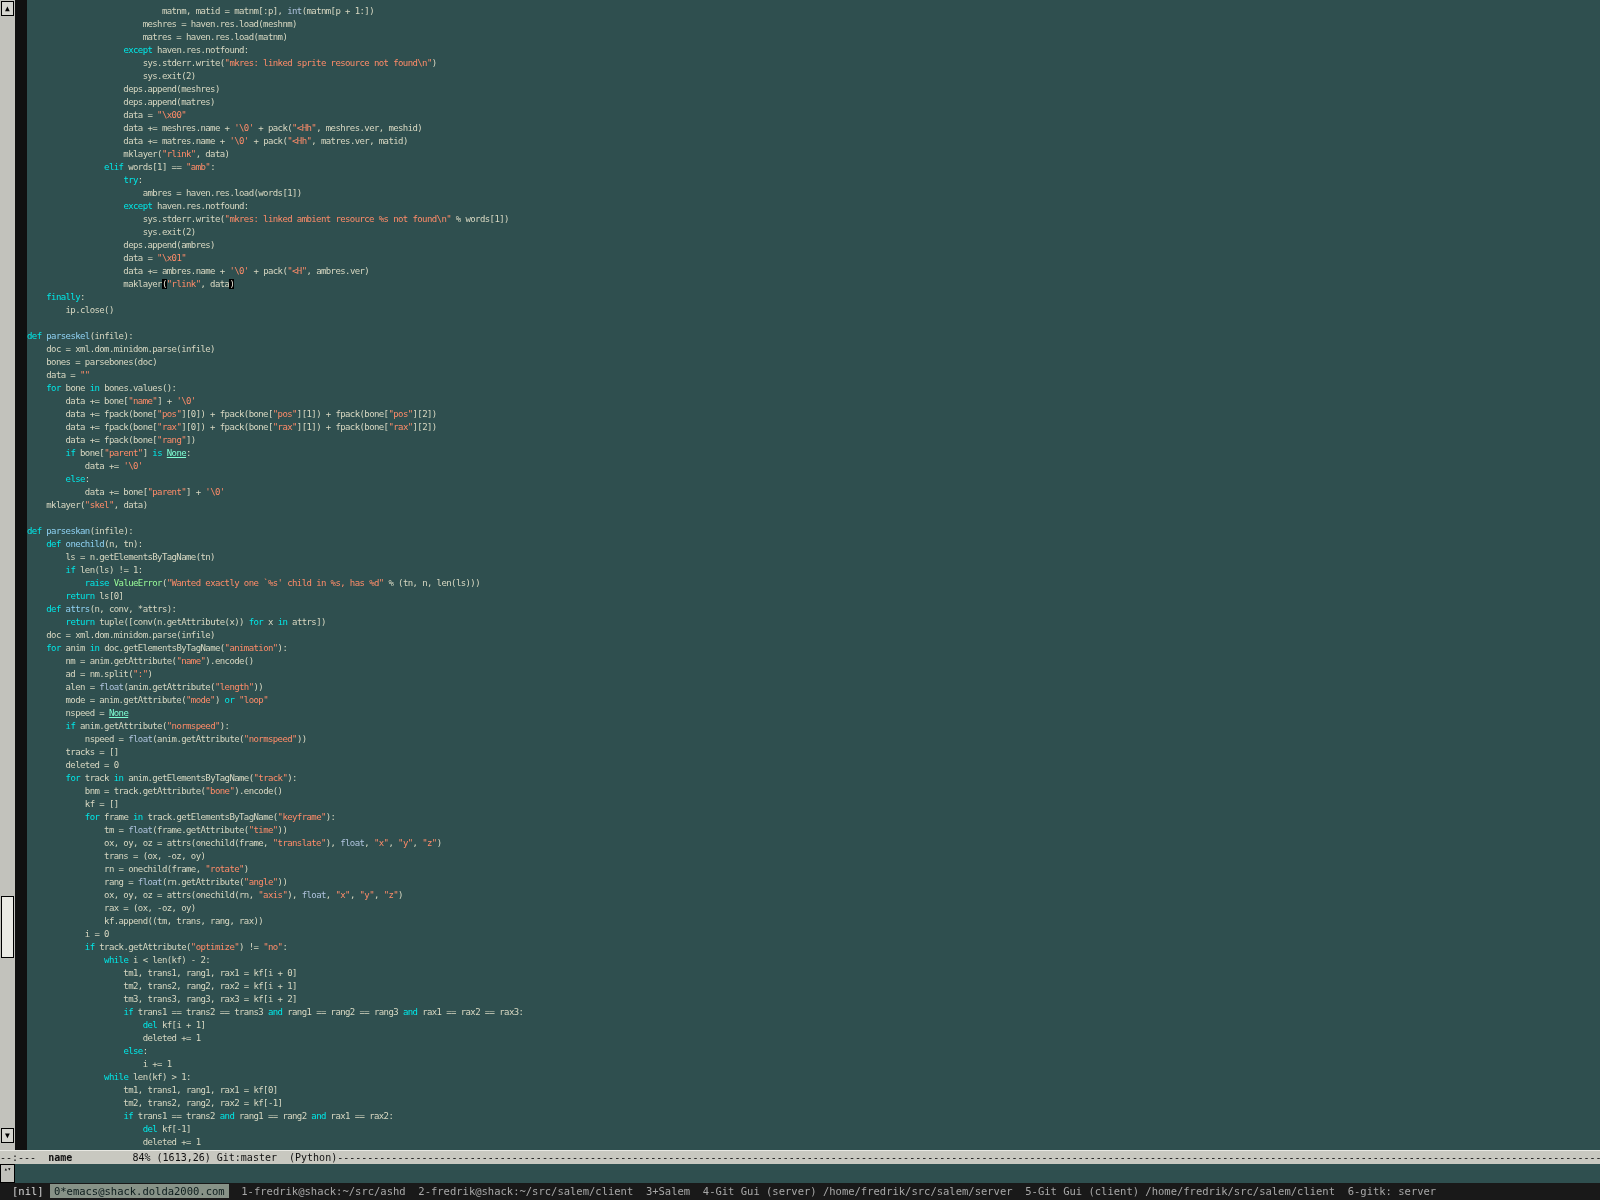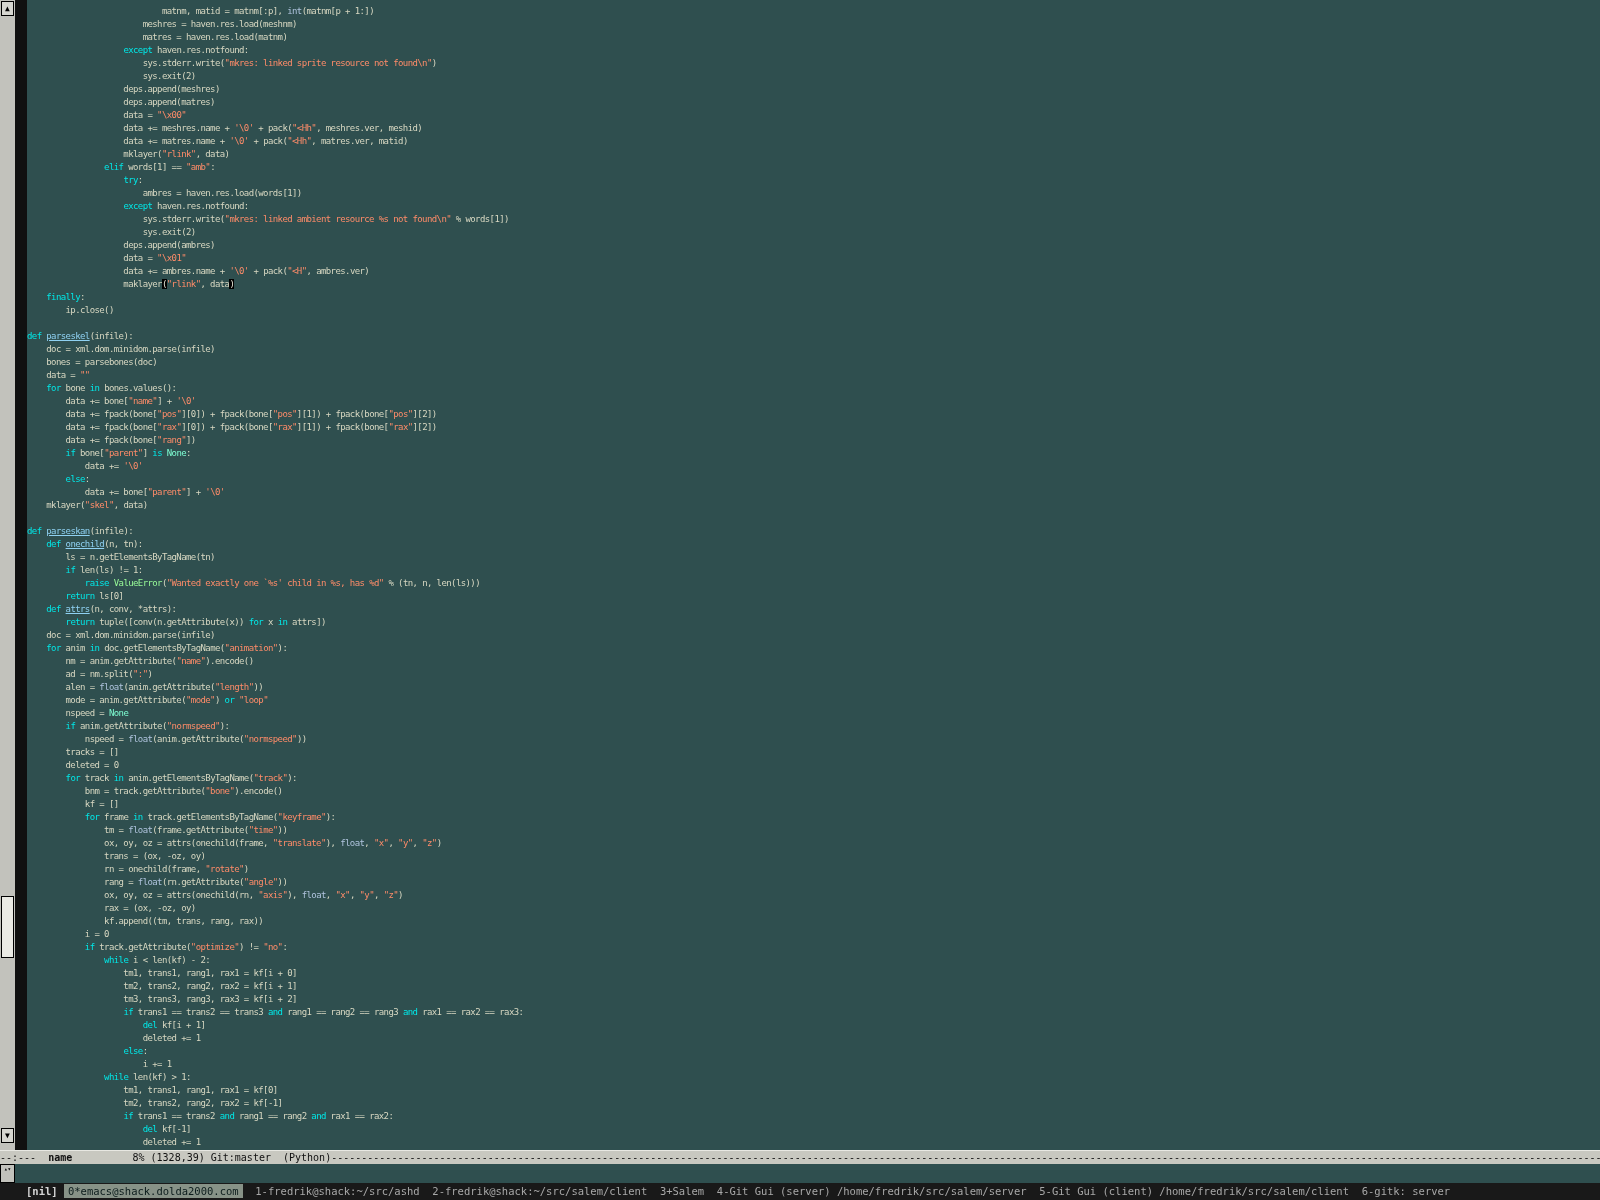--- a/index.html
+++ b/index.html
@@ -24,23 +24,23 @@
   #strip { position:absolute; left:15px; top:0; width:12px; height:1183px; background:#101010; }
 
   
   #code-area { position:absolute; left:27px; top:0; width:1573px; height:1150px; overflow:hidden; }
   #code-pre { margin:0; padding-top:5px; white-space:pre;
               font-family:"DejaVu Sans Mono", monospace;
               font-size:9px; line-height:13px; letter-spacing:-0.6px; color:#d8d8c2; }
   .code-line { height:13px; }
   .tk-k  { color:#00e8e8; }                 
   .tk-s  { color:#ff8c69; }                 
-  .tk-f  { color:#8fd1f2;text-decoration:underline; }                 
+  .tk-f  { color:#8fd1f2; }                 
   .tk-b  { color:#b0c4de; }                 
-  .tk-c  { color:#7fffd4; }                 
+  .tk-c  { color:#7fffd4;text-decoration:underline; }                 
   .tk-t  { color:#98fb98; }                 
   .tk-hp { background:#000; color:#e8e8d8; }
 
   
   #modeline { position:absolute; left:0; top:1150px; width:1600px; height:14px;
               background:#c8c8c0; color:#101010; font-size:10px; line-height:14px;
               white-space:pre; overflow:hidden; border-top:1px solid #e8e8e2; }
   #modeline .buf { font-weight:bold; }
 
   
@@ -48,21 +48,21 @@
   #mini-widget { position:absolute; left:0; top:0; width:15px; height:19px; background:#c2c2bc;
                  border:1px solid #000; color:#000; font-size:6px; line-height:8px;
                  text-align:center; }
   #minibuf-input { position:absolute; left:30px; top:0; width:1560px; height:19px;
                    color:#d8d8c2; font-size:10px; line-height:19px; white-space:pre; }
 
   
   #statusbar { position:absolute; left:0; top:1183px; width:1600px; height:17px;
                background:#191919; color:#a8a8a8; font-size:10.5px; line-height:17px;
                white-space:pre; overflow:hidden; }
-  #statusbar .prefix { color:#d4d4d4; padding-left:26px;font-weight:bold; }
+  #statusbar .prefix { color:#d4d4d4; padding-left:12px; }
   .win { color:#a8a8a8; }
   .win.active { background:#879287; color:#0c1c1c; padding:1px 4px;text-align:center; }
 </style>
 </head>
 <body>
 
 <div id="screen">
 
   <div id="emacs">
 
@@ -71,21 +71,21 @@
       <div id="sb-thumb"></div>
       <div id="sb-btn-down" class="sb-btn">▼</div>
     </div>
 
     <div id="strip"></div>
 
     <div id="code-area">
       <pre id="code-pre"><div class="code-line"><span>                            matnm, matid = matnm[:p], </span><span class="tk-b">int</span><span>(matnm[p + 1:])</span></div><div class="code-line"><span>                        meshres = haven.res.load(meshnm)</span></div><div class="code-line"><span>                        matres = haven.res.load(matnm)</span></div><div class="code-line"><span>                    </span><span class="tk-k">except</span><span> haven.res.notfound:</span></div><div class="code-line"><span>                        sys.stderr.write(</span><span class="tk-s">"mkres: linked sprite resource not found\n"</span><span>)</span></div><div class="code-line"><span>                        sys.exit(2)</span></div><div class="code-line"><span>                    deps.append(meshres)</span></div><div class="code-line"><span>                    deps.append(matres)</span></div><div class="code-line"><span>                    data = </span><span class="tk-s">"\x00"</span></div><div class="code-line"><span>                    data += meshres.name + </span><span class="tk-s">'\0'</span><span> + pack(</span><span class="tk-s">"&lt;Hh"</span><span>, meshres.ver, meshid)</span></div><div class="code-line"><span>                    data += matres.name + </span><span class="tk-s">'\0'</span><span> + pack(</span><span class="tk-s">"&lt;Hh"</span><span>, matres.ver, matid)</span></div><div class="code-line"><span>                    mklayer(</span><span class="tk-s">"rlink"</span><span>, data)</span></div><div class="code-line"><span>                </span><span class="tk-k">elif</span><span> words[1] == </span><span class="tk-s">"amb"</span><span>:</span></div><div class="code-line"><span>                    </span><span class="tk-k">try</span><span>:</span></div><div class="code-line"><span>                        ambres = haven.res.load(words[1])</span></div><div class="code-line"><span>                    </span><span class="tk-k">except</span><span> haven.res.notfound:</span></div><div class="code-line"><span>                        sys.stderr.write(</span><span class="tk-s">"mkres: linked ambient resource %s not found\n"</span><span> % words[1])</span></div><div class="code-line"><span>                        sys.exit(2)</span></div><div class="code-line"><span>                    deps.append(ambres)</span></div><div class="code-line"><span>                    data = </span><span class="tk-s">"\x01"</span></div><div class="code-line"><span>                    data += ambres.name + </span><span class="tk-s">'\0'</span><span> + pack(</span><span class="tk-s">"&lt;H"</span><span>, ambres.ver)</span></div><div class="code-line"><span>                    maklayer</span><span class="tk-hp">(</span><span class="tk-s">"rlink"</span><span>, data</span><span class="tk-hp">)</span></div><div class="code-line"><span>    </span><span class="tk-k">finally</span><span>:</span></div><div class="code-line"><span>        ip.close()</span></div><div class="code-line"> </div><div class="code-line"><span class="tk-k">def</span><span> </span><span class="tk-f">parseskel</span><span>(infile):</span></div><div class="code-line"><span>    doc = xml.dom.minidom.parse(infile)</span></div><div class="code-line"><span>    bones = parsebones(doc)</span></div><div class="code-line"><span>    data = </span><span class="tk-s">""</span></div><div class="code-line"><span>    </span><span class="tk-k">for</span><span> bone </span><span class="tk-k">in</span><span> bones.values():</span></div><div class="code-line"><span>        data += bone[</span><span class="tk-s">"name"</span><span>] + </span><span class="tk-s">'\0'</span></div><div class="code-line"><span>        data += fpack(bone[</span><span class="tk-s">"pos"</span><span>][0]) + fpack(bone[</span><span class="tk-s">"pos"</span><span>][1]) + fpack(bone[</span><span class="tk-s">"pos"</span><span>][2])</span></div><div class="code-line"><span>        data += fpack(bone[</span><span class="tk-s">"rax"</span><span>][0]) + fpack(bone[</span><span class="tk-s">"rax"</span><span>][1]) + fpack(bone[</span><span class="tk-s">"rax"</span><span>][2])</span></div><div class="code-line"><span>        data += fpack(bone[</span><span class="tk-s">"rang"</span><span>])</span></div><div class="code-line"><span>        </span><span class="tk-k">if</span><span> bone[</span><span class="tk-s">"parent"</span><span>] </span><span class="tk-k">is</span><span> </span><span class="tk-c">None</span><span>:</span></div><div class="code-line"><span>            data += </span><span class="tk-s">'\0'</span></div><div class="code-line"><span>        </span><span class="tk-k">else</span><span>:</span></div><div class="code-line"><span>            data += bone[</span><span class="tk-s">"parent"</span><span>] + </span><span class="tk-s">'\0'</span></div><div class="code-line"><span>    mklayer(</span><span class="tk-s">"skel"</span><span>, data)</span></div><div class="code-line"> </div><div class="code-line"><span class="tk-k">def</span><span> </span><span class="tk-f">parseskan</span><span>(infile):</span></div><div class="code-line"><span>    </span><span class="tk-k">def</span><span> </span><span class="tk-f">onechild</span><span>(n, tn):</span></div><div class="code-line"><span>        ls = n.getElementsByTagName(tn)</span></div><div class="code-line"><span>        </span><span class="tk-k">if</span><span> len(ls) != 1:</span></div><div class="code-line"><span>            </span><span class="tk-k">raise</span><span> </span><span class="tk-t">ValueError</span><span>(</span><span class="tk-s">"Wanted exactly one `%s' child in %s, has %d"</span><span> % (tn, n, len(ls)))</span></div><div class="code-line"><span>        </span><span class="tk-k">return</span><span> ls[0]</span></div><div class="code-line"><span>    </span><span class="tk-k">def</span><span> </span><span class="tk-f">attrs</span><span>(n, conv, *attrs):</span></div><div class="code-line"><span>        </span><span class="tk-k">return</span><span> tuple([conv(n.getAttribute(x)) </span><span class="tk-k">for</span><span> x </span><span class="tk-k">in</span><span> attrs])</span></div><div class="code-line"><span>    doc = xml.dom.minidom.parse(infile)</span></div><div class="code-line"><span>    </span><span class="tk-k">for</span><span> anim </span><span class="tk-k">in</span><span> doc.getElementsByTagName(</span><span class="tk-s">"animation"</span><span>):</span></div><div class="code-line"><span>        nm = anim.getAttribute(</span><span class="tk-s">"name"</span><span>).encode()</span></div><div class="code-line"><span>        ad = nm.split(</span><span class="tk-s">":"</span><span>)</span></div><div class="code-line"><span>        alen = </span><span class="tk-b">float</span><span>(anim.getAttribute(</span><span class="tk-s">"length"</span><span>))</span></div><div class="code-line"><span>        mode = anim.getAttribute(</span><span class="tk-s">"mode"</span><span>) </span><span class="tk-k">or</span><span> </span><span class="tk-s">"loop"</span></div><div class="code-line"><span>        nspeed = </span><span class="tk-c">None</span></div><div class="code-line"><span>        </span><span class="tk-k">if</span><span> anim.getAttribute(</span><span class="tk-s">"normspeed"</span><span>):</span></div><div class="code-line"><span>            nspeed = </span><span class="tk-b">float</span><span>(anim.getAttribute(</span><span class="tk-s">"normspeed"</span><span>))</span></div><div class="code-line"><span>        tracks = []</span></div><div class="code-line"><span>        deleted = 0</span></div><div class="code-line"><span>        </span><span class="tk-k">for</span><span> track </span><span class="tk-k">in</span><span> anim.getElementsByTagName(</span><span class="tk-s">"track"</span><span>):</span></div><div class="code-line"><span>            bnm = track.getAttribute(</span><span class="tk-s">"bone"</span><span>).encode()</span></div><div class="code-line"><span>            kf = []</span></div><div class="code-line"><span>            </span><span class="tk-k">for</span><span> frame </span><span class="tk-k">in</span><span> track.getElementsByTagName(</span><span class="tk-s">"keyframe"</span><span>):</span></div><div class="code-line"><span>                tm = </span><span class="tk-b">float</span><span>(frame.getAttribute(</span><span class="tk-s">"time"</span><span>))</span></div><div class="code-line"><span>                ox, oy, oz = attrs(onechild(frame, </span><span class="tk-s">"translate"</span><span>), </span><span class="tk-b">float</span><span>, </span><span class="tk-s">"x"</span><span>, </span><span class="tk-s">"y"</span><span>, </span><span class="tk-s">"z"</span><span>)</span></div><div class="code-line"><span>                trans = (ox, -oz, oy)</span></div><div class="code-line"><span>                rn = onechild(frame, </span><span class="tk-s">"rotate"</span><span>)</span></div><div class="code-line"><span>                rang = </span><span class="tk-b">float</span><span>(rn.getAttribute(</span><span class="tk-s">"angle"</span><span>))</span></div><div class="code-line"><span>                ox, oy, oz = attrs(onechild(rn, </span><span class="tk-s">"axis"</span><span>), </span><span class="tk-b">float</span><span>, </span><span class="tk-s">"x"</span><span>, </span><span class="tk-s">"y"</span><span>, </span><span class="tk-s">"z"</span><span>)</span></div><div class="code-line"><span>                rax = (ox, -oz, oy)</span></div><div class="code-line"><span>                kf.append((tm, trans, rang, rax))</span></div><div class="code-line"><span>            i = 0</span></div><div class="code-line"><span>            </span><span class="tk-k">if</span><span> track.getAttribute(</span><span class="tk-s">"optimize"</span><span>) != </span><span class="tk-s">"no"</span><span>:</span></div><div class="code-line"><span>                </span><span class="tk-k">while</span><span> i &lt; len(kf) - 2:</span></div><div class="code-line"><span>                    tm1, trans1, rang1, rax1 = kf[i + 0]</span></div><div class="code-line"><span>                    tm2, trans2, rang2, rax2 = kf[i + 1]</span></div><div class="code-line"><span>                    tm3, trans3, rang3, rax3 = kf[i + 2]</span></div><div class="code-line"><span>                    </span><span class="tk-k">if</span><span> trans1 == trans2 == trans3 </span><span class="tk-k">and</span><span> rang1 == rang2 == rang3 </span><span class="tk-k">and</span><span> rax1 == rax2 == rax3:</span></div><div class="code-line"><span>                        </span><span class="tk-k">del</span><span> kf[i + 1]</span></div><div class="code-line"><span>                        deleted += 1</span></div><div class="code-line"><span>                    </span><span class="tk-k">else</span><span>:</span></div><div class="code-line"><span>                        i += 1</span></div><div class="code-line"><span>                </span><span class="tk-k">while</span><span> len(kf) &gt; 1:</span></div><div class="code-line"><span>                    tm1, trans1, rang1, rax1 = kf[0]</span></div><div class="code-line"><span>                    tm2, trans2, rang2, rax2 = kf[-1]</span></div><div class="code-line"><span>                    </span><span class="tk-k">if</span><span> trans1 == trans2 </span><span class="tk-k">and</span><span> rang1 == rang2 </span><span class="tk-k">and</span><span> rax1 == rax2:</span></div><div class="code-line"><span>                        </span><span class="tk-k">del</span><span> kf[-1]</span></div><div class="code-line"><span>                        deleted += 1</span></div></pre>
     </div>
 
-    <div id="modeline"><span>--:---  </span><span class="buf">name</span><span>          </span><span>8% (1328,39) Git:master  (Python)</span><span>------------------------------------------------------------------------------------------------------------------------------------------------------------------------------------------------------------------------</span></div>
+    <div id="modeline"><span>--:---  </span><span class="buf">name</span><span>          </span><span>84% (1613,26) Git:master  (Python)</span><span>------------------------------------------------------------------------------------------------------------------------------------------------------------------------------------------------------------------------</span></div>
 
     <div id="minibuf">
       <div id="mini-widget">▴▾</div>
       <div id="minibuf-input"></div>
     </div>
 
   </div>
 
   <div id="statusbar"><span class="prefix">[nil]</span><span id="winlist"> <span class="win active">0*emacs@shack.dolda2000.com</span>  <span class="win">1-fredrik@shack:~/src/ashd</span>  <span class="win">2-fredrik@shack:~/src/salem/client</span>  <span class="win">3+Salem</span>  <span class="win">4-Git Gui (server) /home/fredrik/src/salem/server</span>  <span class="win">5-Git Gui (client) /home/fredrik/src/salem/client</span>  <span class="win">6-gitk: server</span>  </span></div>
 

